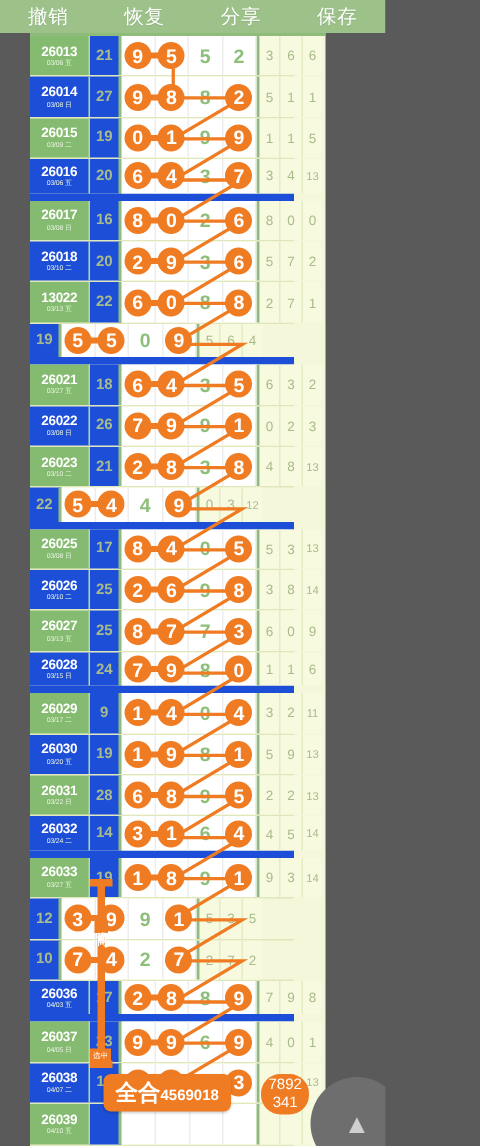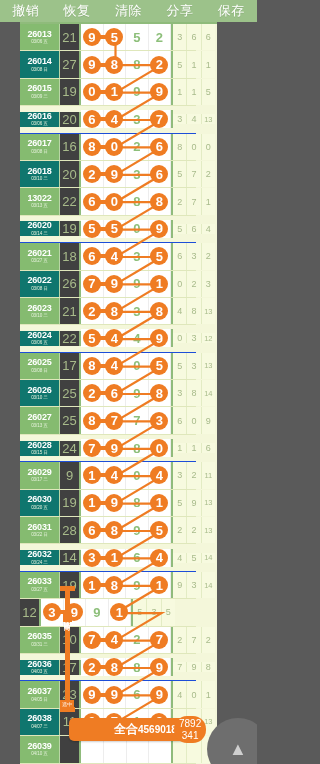--- a/index.html
+++ b/index.html
@@ -39,48 +39,49 @@
     overflow: hidden;
   }
   .sheet { position: relative; width: 176px; border-radius: 9px; }
 
   .row {
     position: relative;
     display: flex;
     height: 27.4px;
     border-bottom: 1px solid #dfe7bb;
   }
-  .row.sep { border-bottom: 1px solid #1d4ed8; align-items: center; }
+  .row.sep { border-bottom: 5px solid #1d4ed8; }
 
   
   .c-issue {
     width: 40px; flex: 0 0 40px;
-    background: #0f766e;
+    background: #1d4ed8;
     border-right: 1px solid #b9d6a6;
     display: flex; flex-direction: column;
     align-items: center; justify-content: center;
     line-height: 1;
   }
   .row:nth-child(odd) .c-issue { background: #85bb70; }
   .issue-no {
     color: #ffffff; font-size: 9px; font-weight: bold;
     letter-spacing: -.2px;
   }
   .issue-date {
     color: #e6f2dc; font-size: 4.6px; margin-top: 1.5px;
     letter-spacing: -.1px; white-space: nowrap;
   }
 
   
   .c-stat {
     width: 21px; flex: 0 0 21px;
     display: flex; align-items: center; justify-content: center;
-    color: #a8bb8b; font-size: 13px;
-    background: #404040;
+    color: #a8bb8b; font-size: 10px;
+    background: #1d4ed8;
     border-right: 2px solid #8fbb7b;
+    font-weight: bold;
   }
 
   
   .c-nums {
     width: 92px; flex: 0 0 92px;
     display: flex; position: relative;
     background: #ffffff;
     border-right: 2px solid #8fbb7b;
   }
   .cell {
@@ -169,21 +170,21 @@
   .total-badge {
     position: absolute; left: 49px; bottom: 23px;
     background: #ef7c23; color: #ffffff;
     border-radius: 5px;
     padding: 3px 8px;
     font-size: 11px; font-weight: bold;
     white-space: nowrap;
     z-index: 30;
     box-shadow: 0 1px 2px rgba(0,0,0,.2);
   }
-  .total-badge .lbl { font-size: 12px; margin-left: 37px; }
+  .total-badge .lbl { font-size: 15px; }
   .total-badge .val { font-size: 10px; font-weight: bold; }
 
   .sum-box {
     position: absolute; left: 154px; bottom: 21px;
     background: #ef7c23; color: #ffffff;
     border-radius: 13px;
     padding: 2px 5px;
     font-size: 10px;
     text-align: center; line-height: 1.15;
     z-index: 30;
@@ -201,21 +202,20 @@
   .fab .glyph { color: #cfcfcf; font-size: 18px; line-height: 1; }
 </style>
 </head>
 <body>
 
 <div id="app">
 
   <div class="toolbar">
     <div class="toolbar-btn">撤销</div>
     <div class="toolbar-btn">恢复</div>
-    <div class="toolbar-btn">清除</div>
     <div class="toolbar-btn">分享</div>
     <div class="toolbar-btn">保存</div>
   </div>
 
   <div class="board">
     <div class="sheet" id="sheet">
         <div class="row">
           <div class="c-issue">
             <div class="issue-no">26013</div>
             <div class="issue-date">03/06 五</div>
@@ -398,24 +398,20 @@
             </div>
             <div class="dash"></div>
           </div>
           <div class="c-tail">
             <div class="tcell">2</div>
             <div class="tcell">7</div>
             <div class="tcell">1</div>
           </div>
         </div>
         <div class="row sep">
-          <div class="c-issue">
-            <div class="issue-no">26020</div>
-            <div class="issue-date">03/14 二</div>
-          </div>
           <div class="c-stat">19</div>
           <div class="c-nums">
             <div class="cell">
               <div class="ball">5</div>
             </div>
             <div class="cell">
               <div class="ball">5</div>
             </div>
             <div class="cell">
               <div class="plain">0</div>
@@ -506,24 +502,20 @@
             </div>
             <div class="dash"></div>
           </div>
           <div class="c-tail">
             <div class="tcell">4</div>
             <div class="tcell">8</div>
             <div class="tcell sm">13</div>
           </div>
         </div>
         <div class="row sep">
-          <div class="c-issue">
-            <div class="issue-no">26024</div>
-            <div class="issue-date">03/06 五</div>
-          </div>
           <div class="c-stat">22</div>
           <div class="c-nums">
             <div class="cell">
               <div class="ball">5</div>
             </div>
             <div class="cell">
               <div class="ball">4</div>
             </div>
             <div class="cell">
               <div class="plain">4</div>
@@ -799,24 +791,20 @@
             </div>
             <div class="dash"></div>
           </div>
           <div class="c-tail">
             <div class="tcell">5</div>
             <div class="tcell">3</div>
             <div class="tcell">5</div>
           </div>
         </div>
         <div class="row">
-          <div class="c-issue">
-            <div class="issue-no">26035</div>
-            <div class="issue-date">03/31 二</div>
-          </div>
           <div class="c-stat">10</div>
           <div class="c-nums">
             <div class="cell">
               <div class="ball">7</div>
             </div>
             <div class="cell">
               <div class="ball">4</div>
             </div>
             <div class="cell">
               <div class="plain">2</div>

